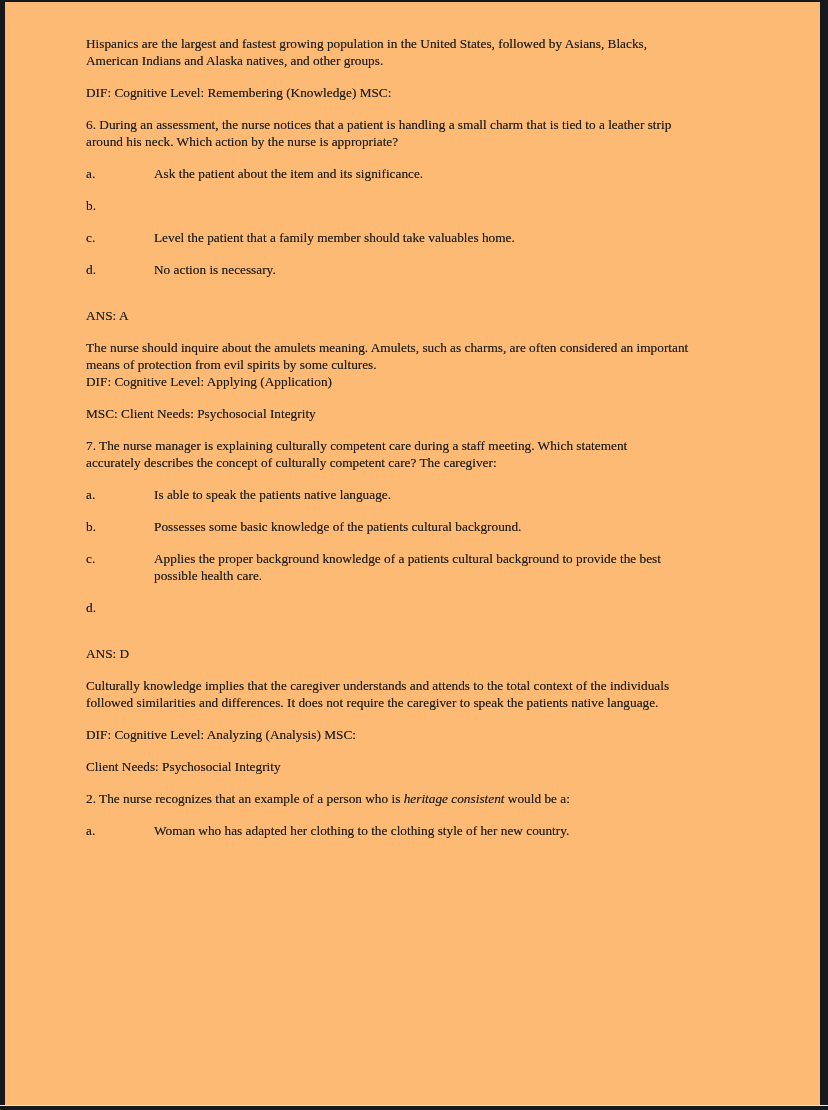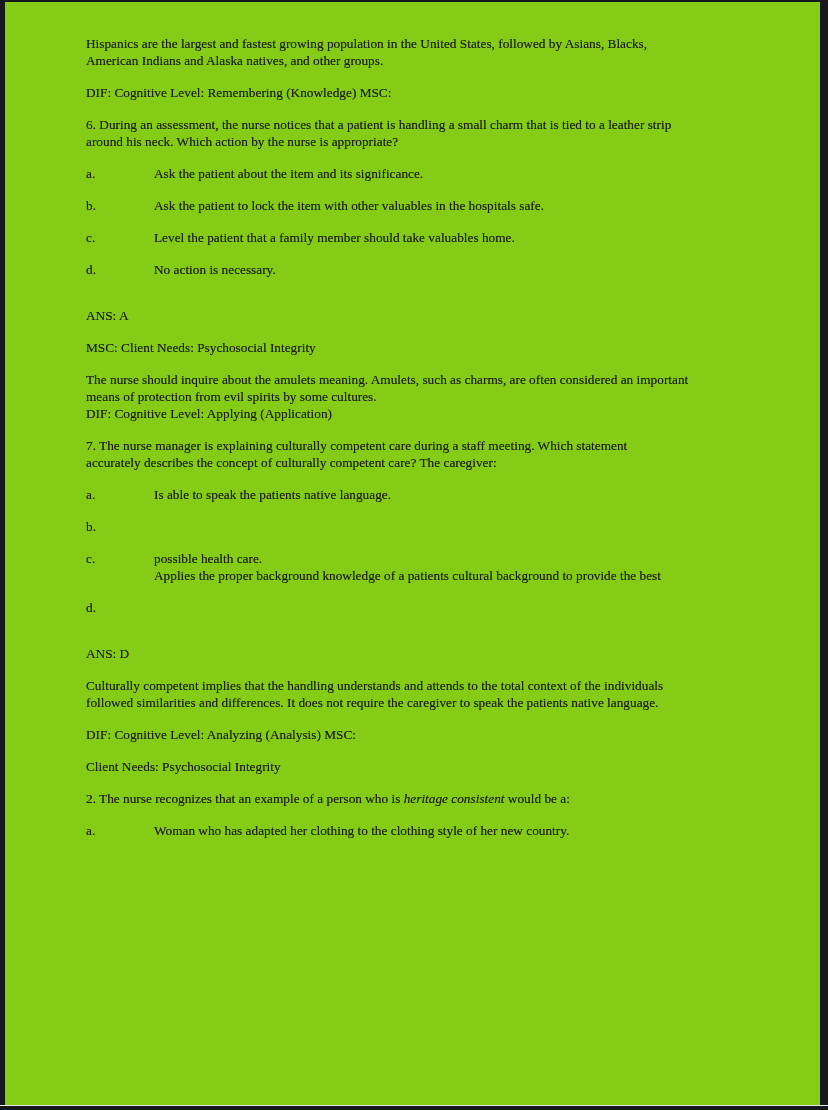--- a/index.html
+++ b/index.html
@@ -4,21 +4,21 @@
 <style>
   html, body {
     margin: 0;
     padding: 0;
     background: #0e0f12;
   }
   .screen {
     position: relative;
     width: 828px;
     height: 1110px;
-    background: #84cc16;
+    background: #fdba74;
     overflow: hidden;
     font-family: "Liberation Serif", serif;
     color: #1e1e1e;
   }
   
   .edge { position: absolute; background: #17181c; z-index: 5; }
   .edge-left   { left: 0; top: 0; bottom: 0; width: 5px; }
   .edge-right  { right: 0; top: 0; bottom: 0; width: 8px; }
   .edge-top    { left: 0; right: 0; top: 0; height: 2px; }
   .edge-bottom { left: 0; right: 0; bottom: 0; height: 4px; border-top: 1px solid #e8e8e8; }
@@ -62,75 +62,75 @@
         <div class="line">around his neck. Which action by the nurse is appropriate?</div>
       </div>
       <div class="block option">
         <span class="letter">a.</span>
         <div class="opt-text">
           <div class="line">Ask the patient about the item and its significance.</div>
         </div>
       </div>
       <div class="block option">
         <span class="letter">b.</span>
-        <div class="opt-text">
-          <div class="line">Ask the patient to lock the item with other valuables in the hospitals safe.</div>
-        </div>
       </div>
       <div class="block option">
         <span class="letter">c.</span>
         <div class="opt-text">
           <div class="line">Level the patient that a family member should take valuables home.</div>
         </div>
       </div>
       <div class="block option">
         <span class="letter">d.</span>
         <div class="opt-text">
           <div class="line">No action is necessary.</div>
         </div>
       </div>
       <div class="block answer">
         <div class="line">ANS: A</div>
       </div>
       <div class="block paragraph">
-        <div class="line">MSC: Client Needs: Psychosocial Integrity</div>
-      </div>
-      <div class="block paragraph">
         <div class="line">The nurse should inquire about the amulets meaning. Amulets, such as charms, are often considered an important</div>
         <div class="line">means of protection from evil spirits by some cultures.</div>
         <div class="line">DIF: Cognitive Level: Applying (Application)</div>
+      </div>
+      <div class="block paragraph">
+        <div class="line">MSC: Client Needs: Psychosocial Integrity</div>
       </div>
       <div class="block question">
         <div class="line">7. The nurse manager is explaining culturally competent care during a staff meeting. Which statement</div>
         <div class="line">accurately describes the concept of culturally competent care? The caregiver:</div>
       </div>
       <div class="block option">
         <span class="letter">a.</span>
         <div class="opt-text">
           <div class="line">Is able to speak the patients native language.</div>
         </div>
       </div>
       <div class="block option">
         <span class="letter">b.</span>
+        <div class="opt-text">
+          <div class="line">Possesses some basic knowledge of the patients cultural background.</div>
+        </div>
       </div>
       <div class="block option">
         <span class="letter">c.</span>
         <div class="opt-text">
+          <div class="line">Applies the proper background knowledge of a patients cultural background to provide the best</div>
           <div class="line">possible health care.</div>
-          <div class="line">Applies the proper background knowledge of a patients cultural background to provide the best</div>
         </div>
       </div>
       <div class="block option">
         <span class="letter">d.</span>
       </div>
       <div class="block answer">
         <div class="line">ANS: D</div>
       </div>
       <div class="block paragraph">
-        <div class="line">Culturally competent implies that the handling understands and attends to the total context of the individuals</div>
+        <div class="line">Culturally knowledge implies that the caregiver understands and attends to the total context of the individuals</div>
         <div class="line">followed similarities and differences. It does not require the caregiver to speak the patients native language.</div>
       </div>
       <div class="block paragraph">
         <div class="line">DIF: Cognitive Level: Analyzing (Analysis) MSC:</div>
       </div>
       <div class="block paragraph">
         <div class="line">Client Needs: Psychosocial Integrity</div>
       </div>
       <div class="block question">
         <div class="line"><span>2. The nurse recognizes that an example of a person who is </span><span class="italic">heritage consistent</span><span> would be a:</span></div>

